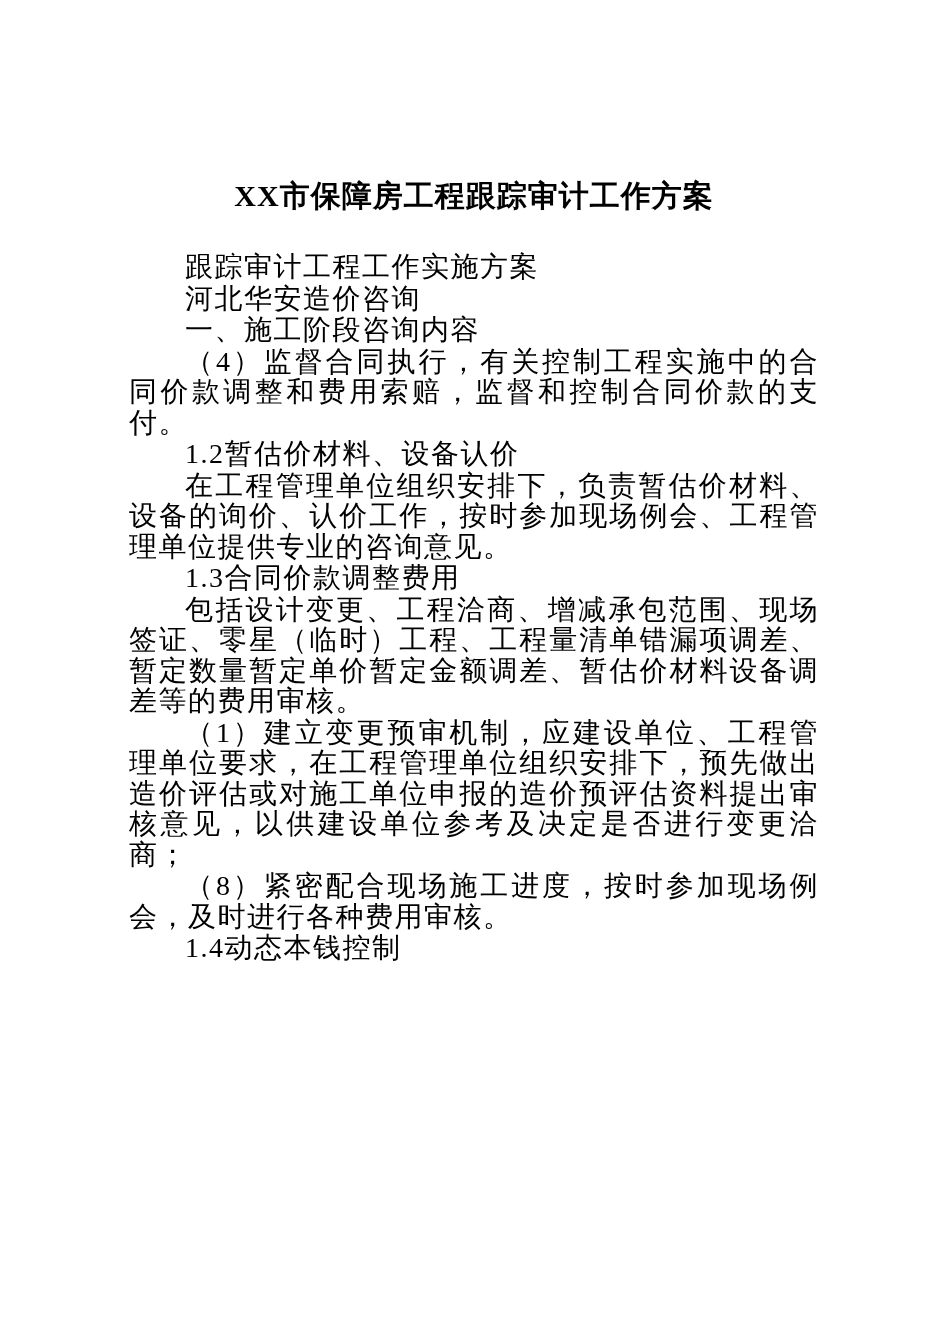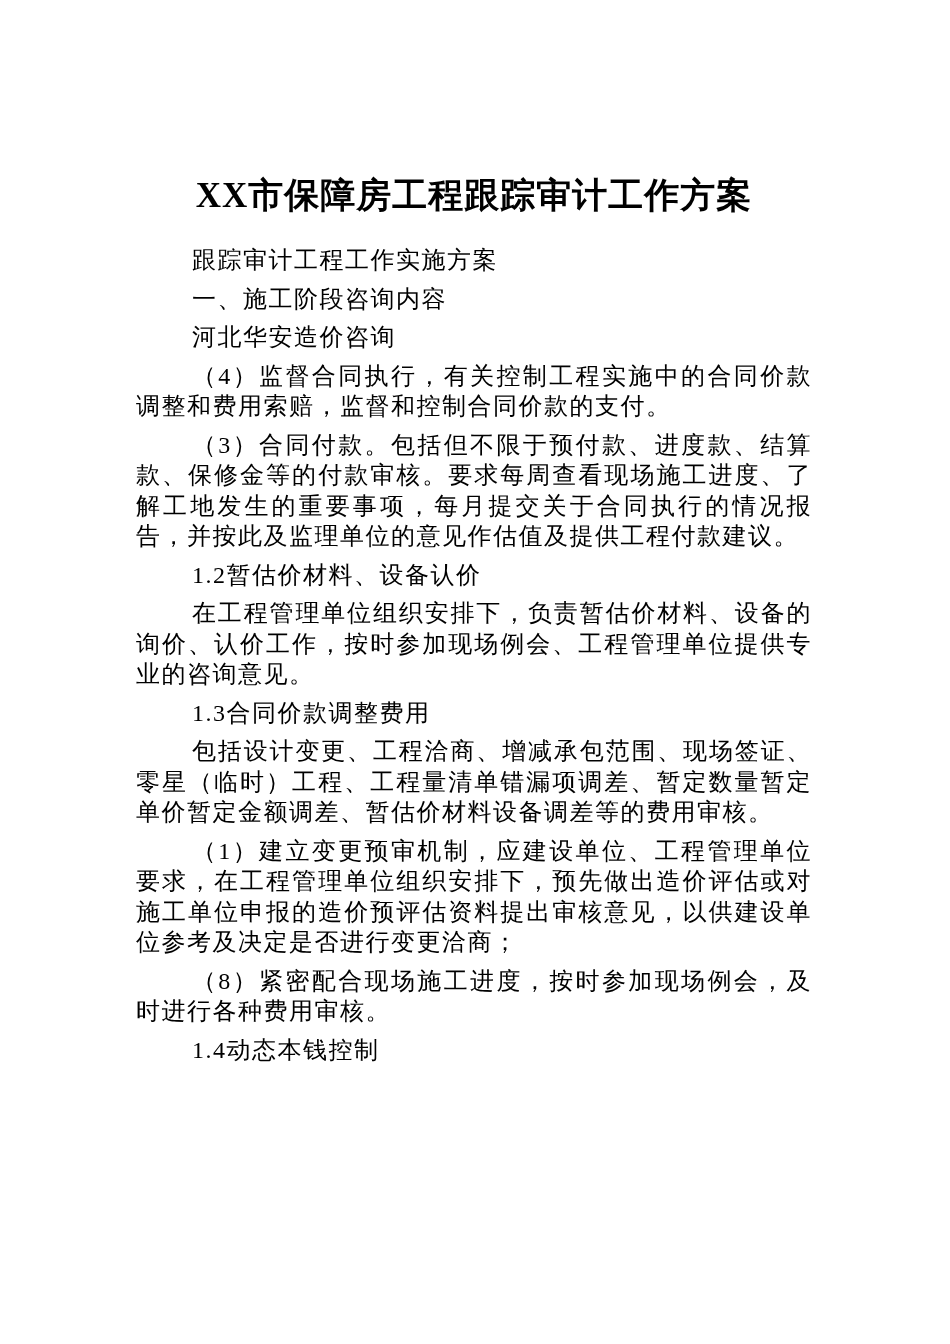--- a/index.html
+++ b/index.html
@@ -21,51 +21,50 @@
     background: #ffffff;
     overflow: hidden;
   }
   .content {
     position: absolute;
     left: 128px;
     top: 172px;
     width: 692px;
   }
   .doc-title {
-    margin: 0 0 25px 0;
-    font-size: 35px;
+    margin: 0 0 32px 0;
+    font-size: 30px;
     line-height: 48px;
     font-weight: 700;
     text-align: center;
     letter-spacing: 1px;
     white-space: nowrap;
   }
   .para {
-    margin: 8px;
-    font-size: 24px;
+    margin: 1px;
+    font-size: 28px;
     line-height: 30.5px;
     letter-spacing: 1.5px;
     text-align: justify;
     text-justify: inter-character;
     text-indent: 56px;
     word-break: break-all;
   }
 </style>
 </head>
 <body>
 
 <div class="page">
   <div class="content">
     <h1 class="doc-title">XX市保障房工程跟踪审计工作方案</h1>
 
     <p class="para">跟踪审计工程工作实施方案</p>
+    <p class="para">河北华安造价咨询</p>
     <p class="para">一、施工阶段咨询内容</p>
-    <p class="para">河北华安造价咨询</p>
     <p class="para">（4）监督合同执行，有关控制工程实施中的合同价款调整和费用索赔，监督和控制合同价款的支付。</p>
-    <p class="para">（3）合同付款。包括但不限于预付款、进度款、结算款、保修金等的付款审核。要求每周查看现场施工进度、了解工地发生的重要事项，每月提交关于合同执行的情况报告，并按此及监理单位的意见作估值及提供工程付款建议。</p>
     <p class="para">1.2暂估价材料、设备认价</p>
     <p class="para">在工程管理单位组织安排下，负责暂估价材料、设备的询价、认价工作，按时参加现场例会、工程管理单位提供专业的咨询意见。</p>
     <p class="para">1.3合同价款调整费用</p>
     <p class="para">包括设计变更、工程洽商、增减承包范围、现场签证、零星（临时）工程、工程量清单错漏项调差、暂定数量暂定单价暂定金额调差、暂估价材料设备调差等的费用审核。</p>
     <p class="para">（1）建立变更预审机制，应建设单位、工程管理单位要求，在工程管理单位组织安排下，预先做出造价评估或对施工单位申报的造价预评估资料提出审核意见，以供建设单位参考及决定是否进行变更洽商；</p>
     <p class="para">（8）紧密配合现场施工进度，按时参加现场例会，及时进行各种费用审核。</p>
     <p class="para">1.4动态本钱控制</p>
   </div>
 </div>
 

